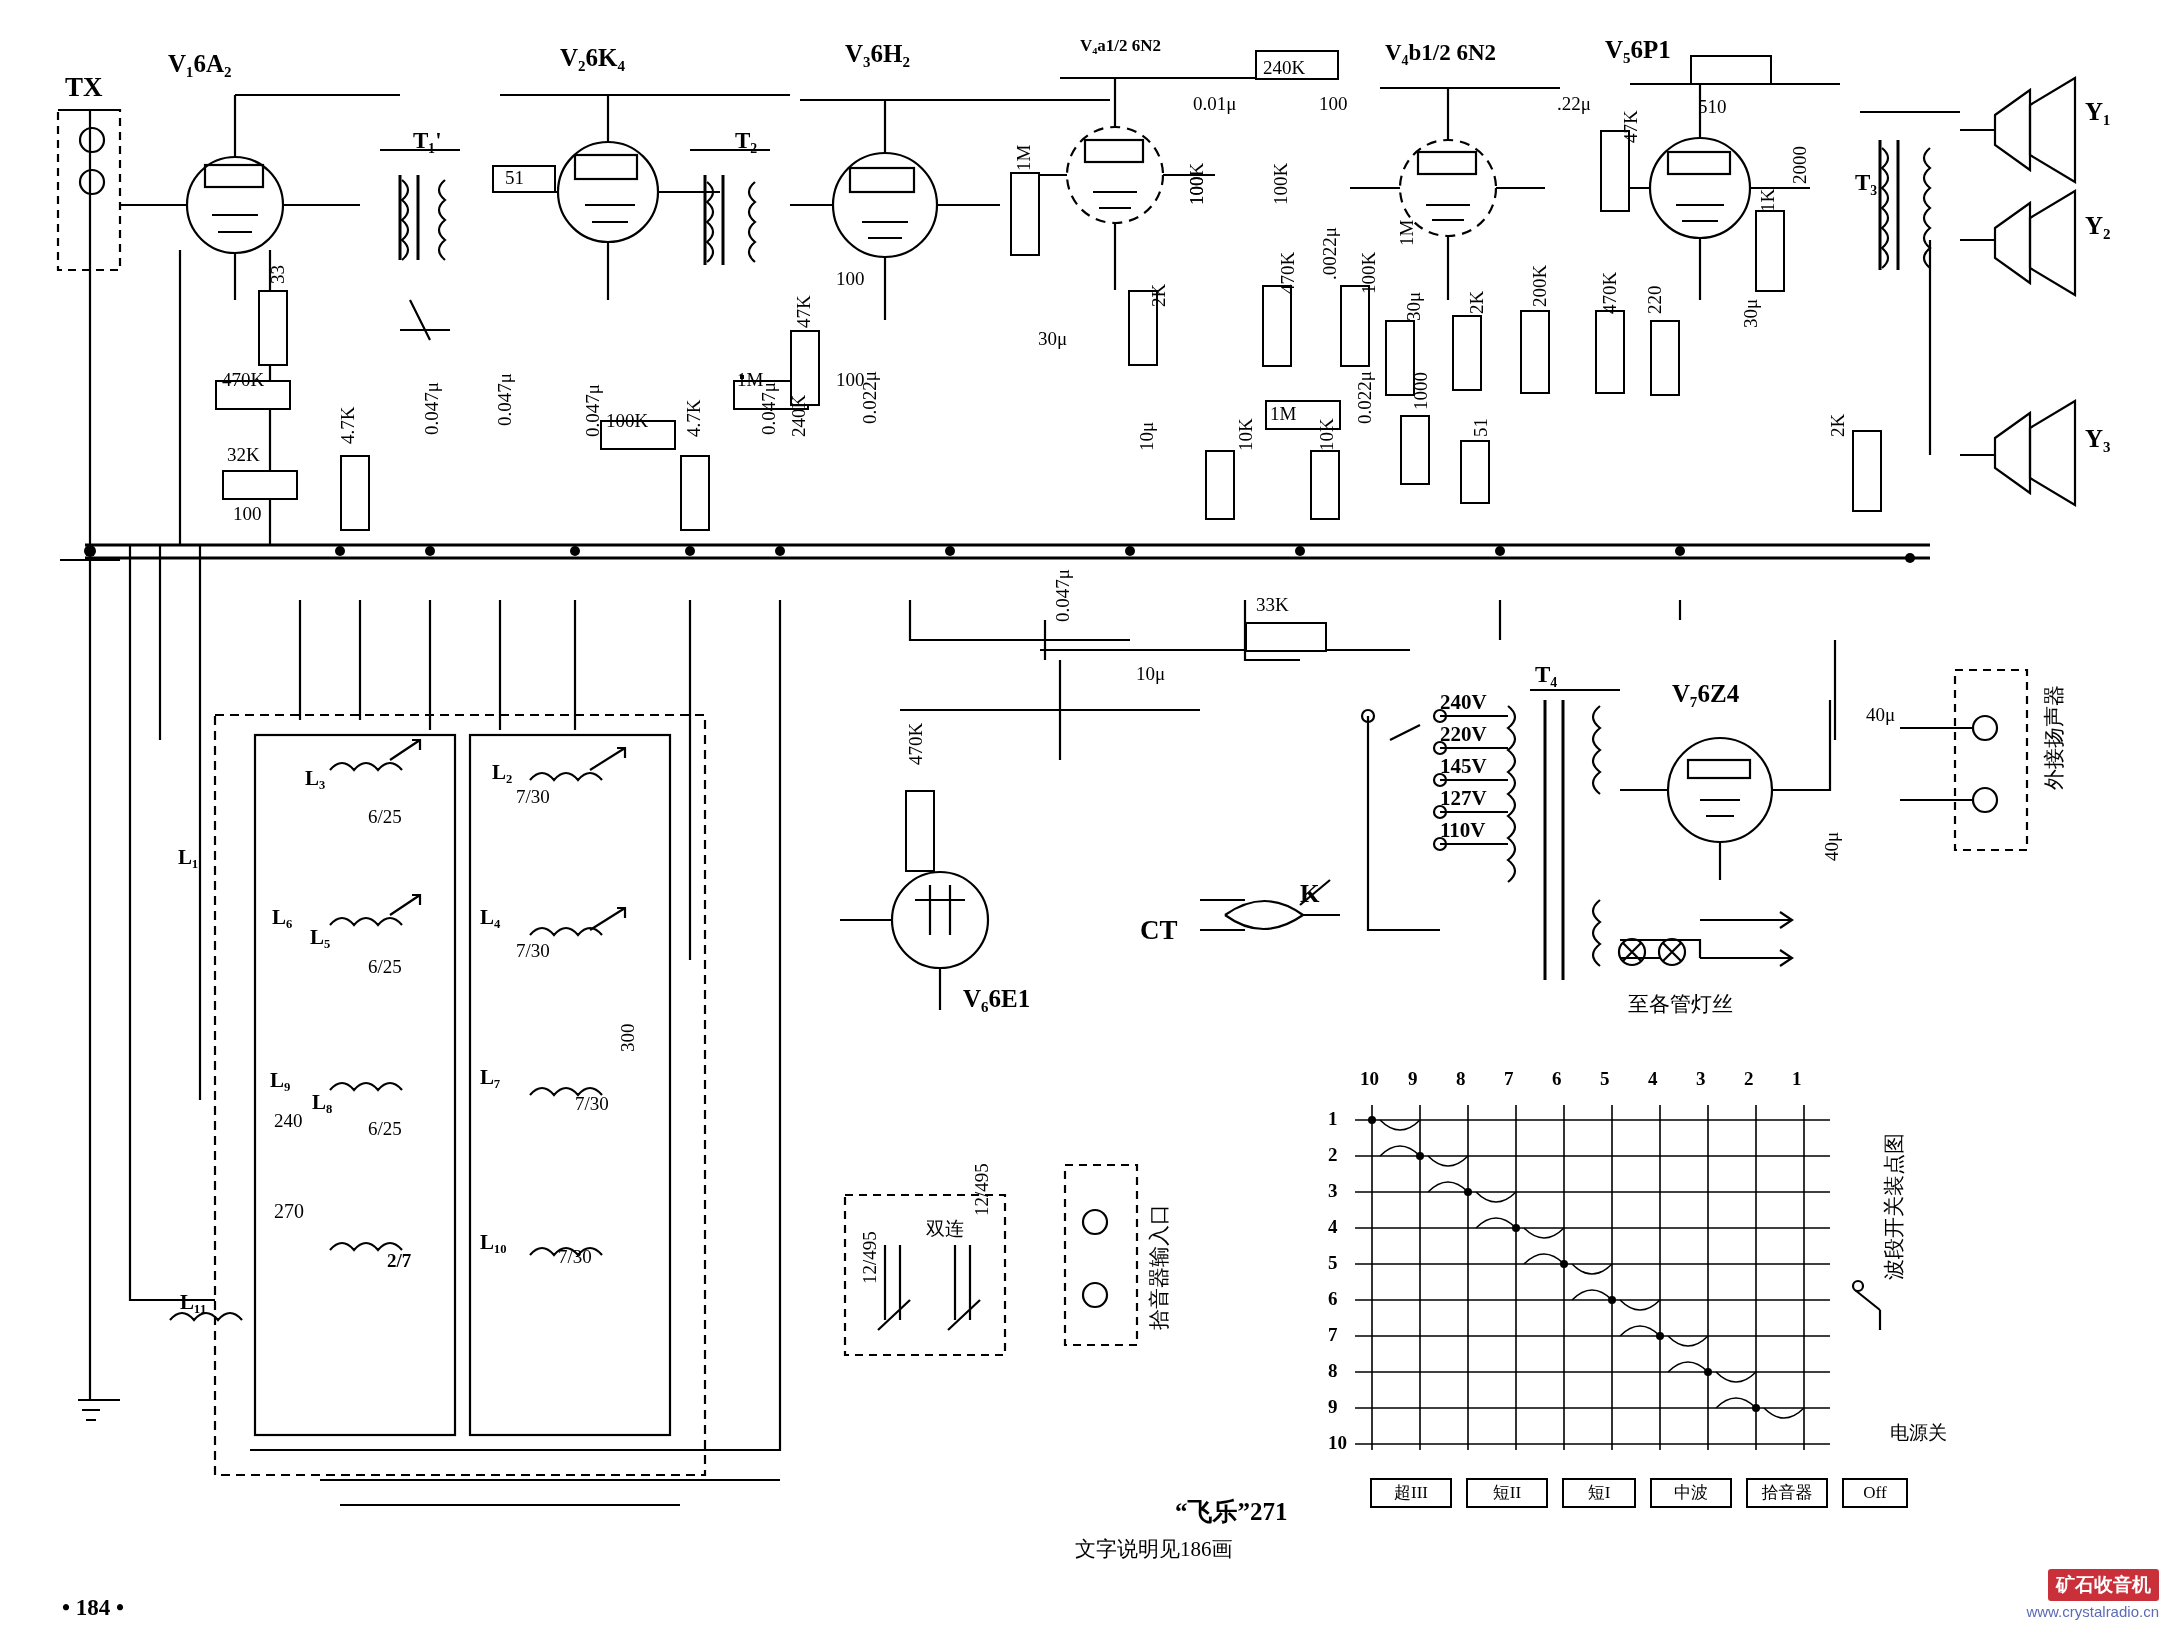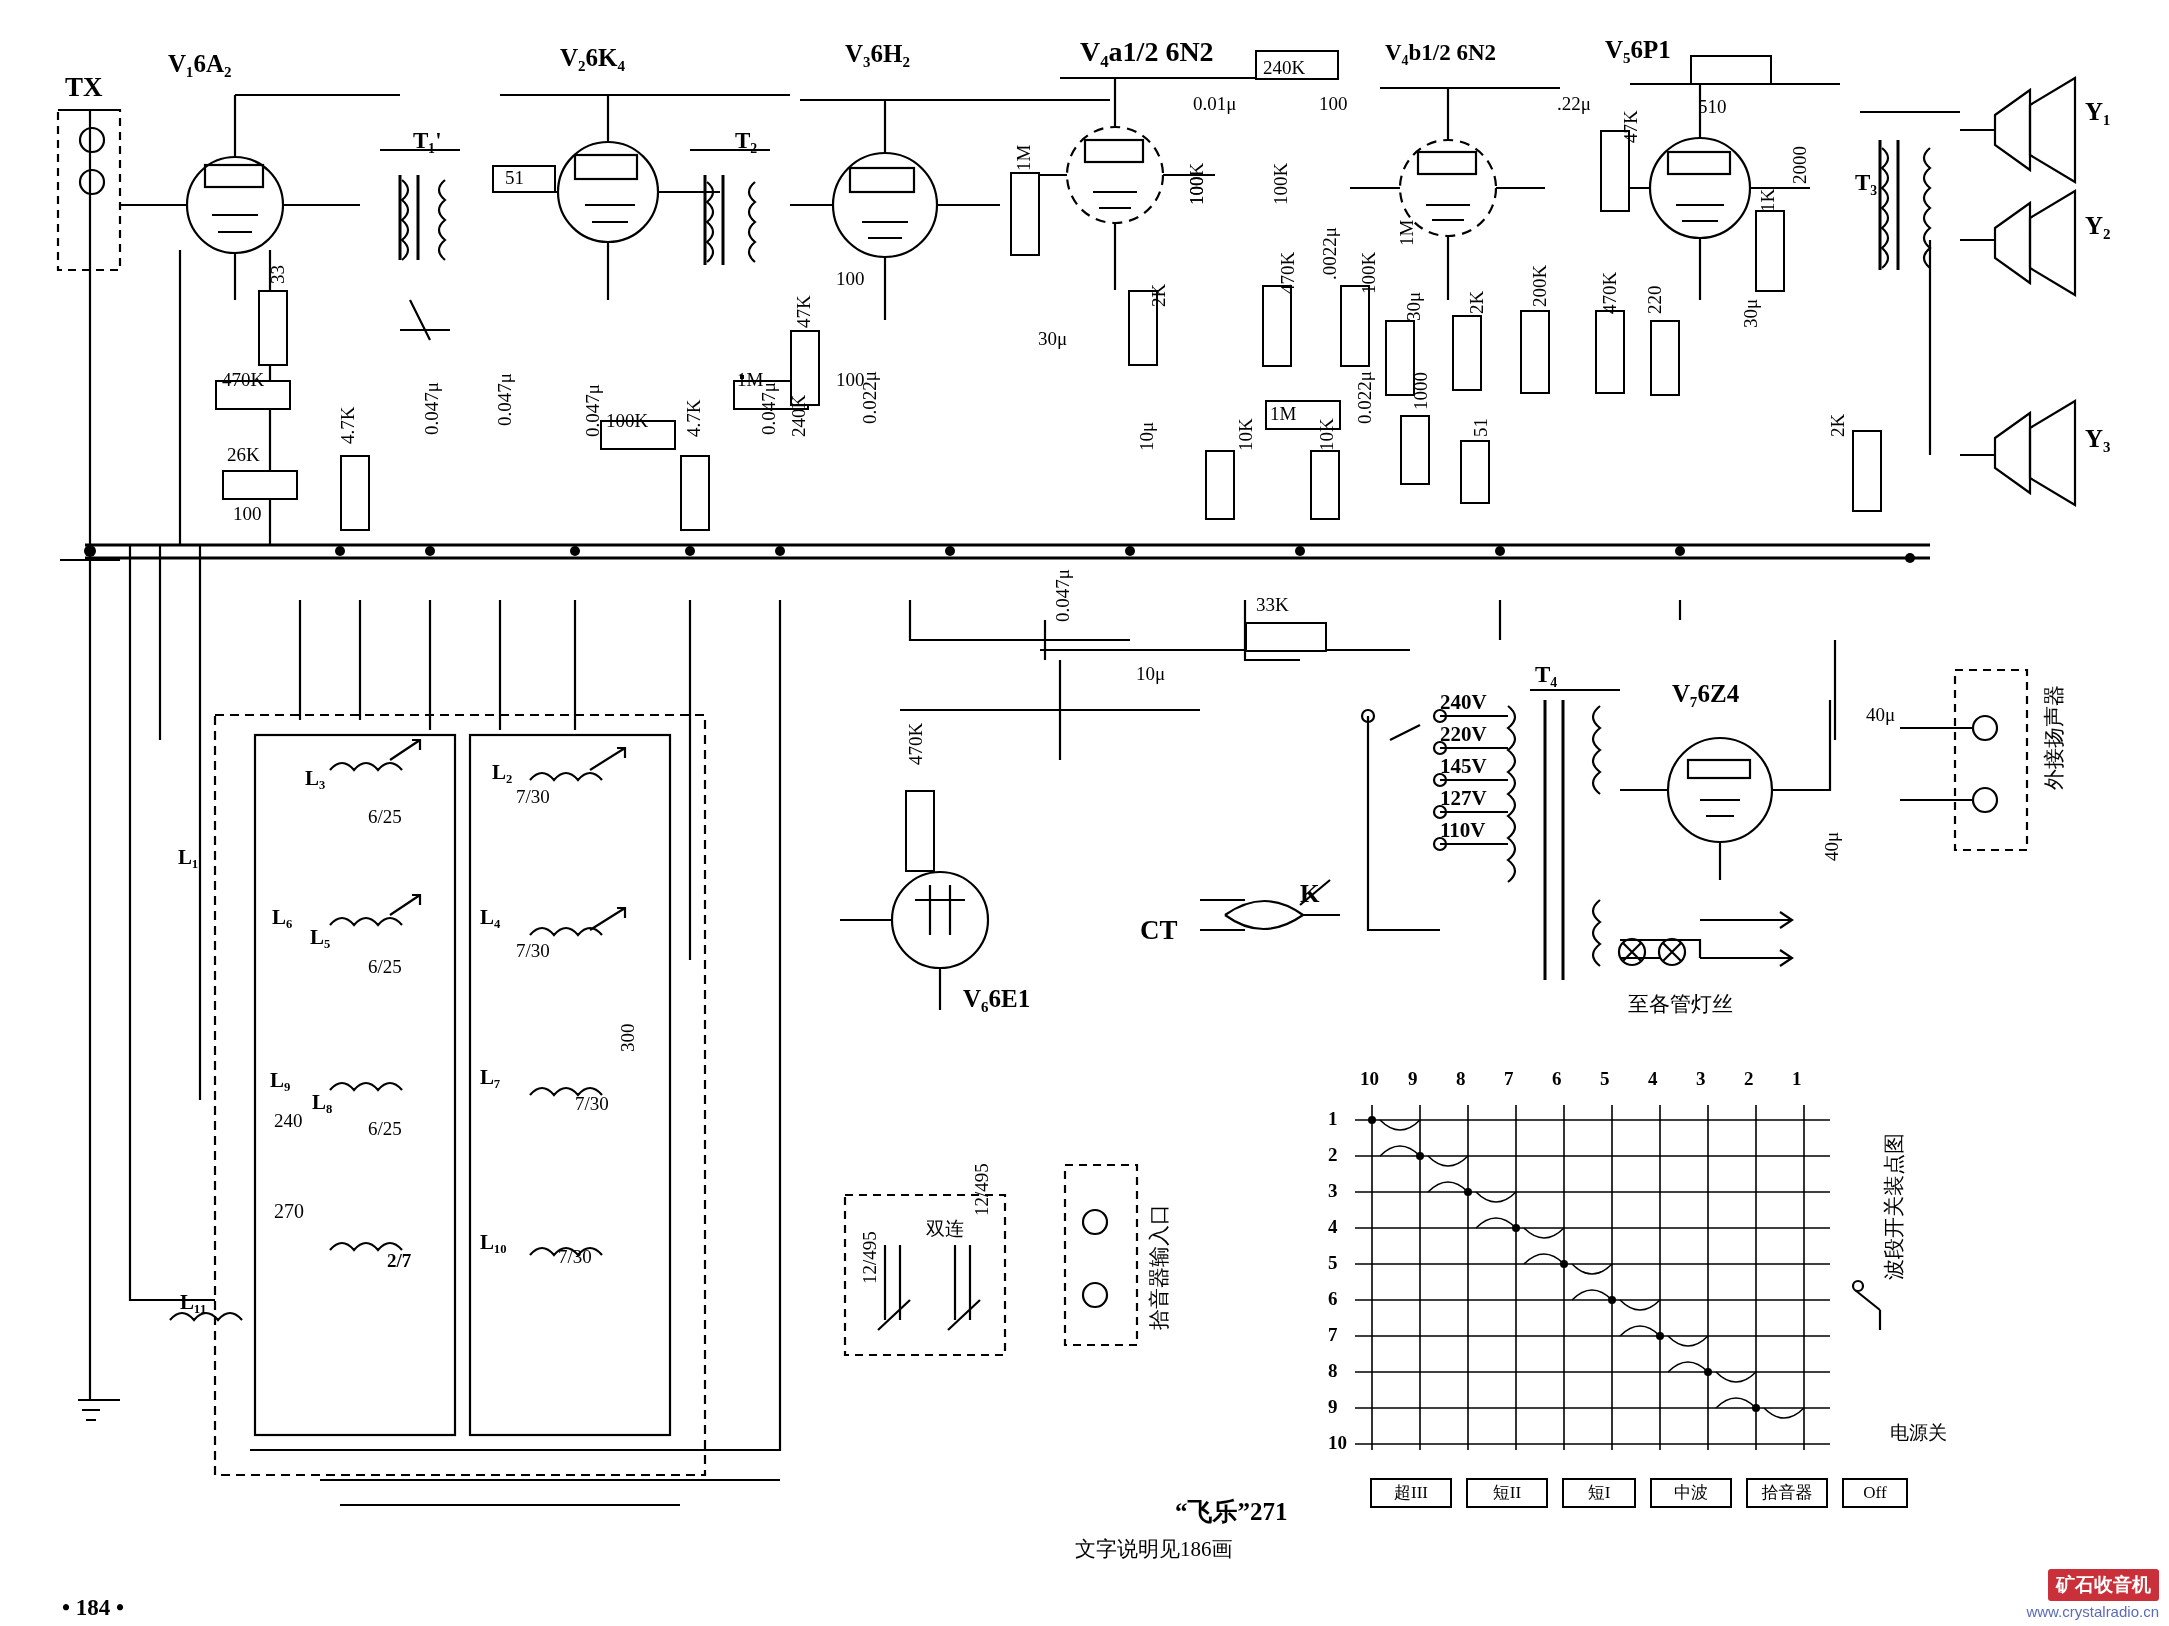--- a/index.html
+++ b/index.html
@@ -294,21 +294,21 @@
   <div class="res" style="left:1755px;top:210px;width:26px;height:78px;"></div>
   <div class="res" style="left:1852px;top:430px;width:26px;height:78px;"></div>
   <div class="res" style="left:1245px;top:622px;width:78px;height:26px;"></div>
   <div class="res" style="left:905px;top:790px;width:26px;height:78px;"></div>
   <div class="res" style="left:492px;top:165px;width:60px;height:24px;"></div>
   <div class="res" style="left:740px;top:375px;width:0;height:0;"></div>
 
   <div class="lbl bold" style="left:168px;top:50px;font-size:25px;">V₁6A₂</div>
   <div class="lbl bold" style="left:560px;top:44px;font-size:25px;">V₂6K₄</div>
   <div class="lbl bold" style="left:845px;top:40px;font-size:25px;">V₃6H₂</div>
-  <div class="lbl bold" style="left:1080px;top:36px;font-size:28px;">V₄a1/2 6N2</div>
+  <div class="lbl bold" style="left:1080px;top:36px;font-size:17px;">V₄a1/2 6N2</div>
   <div class="lbl bold" style="left:1385px;top:40px;font-size:23px;">V₄b1/2 6N2</div>
   <div class="lbl bold" style="left:1605px;top:36px;font-size:25px;">V₅6P1</div>
   <div class="lbl bold" style="left:925px;top:985px;font-size:25px;margin-left:38px;">V₆6E1</div>
   <div class="lbl bold" style="left:1672px;top:680px;font-size:25px;">V₇6Z4</div>
 
   <div class="lbl bold" style="left:413px;top:128px;font-size:23px;">T₁'</div>
   <div class="lbl bold" style="left:735px;top:128px;font-size:23px;">T₂</div>
   <div class="lbl bold" style="left:1855px;top:170px;font-size:23px;">T₃</div>
   <div class="lbl bold" style="left:1535px;top:662px;font-size:23px;">T₄</div>
 
@@ -339,21 +339,21 @@
   <div class="lbl bold" style="left:272px;top:905px;font-size:21px;">L₆</div>
   <div class="lbl bold" style="left:480px;top:1065px;font-size:21px;">L₇</div>
   <div class="lbl bold" style="left:312px;top:1090px;font-size:21px;">L₈</div>
   <div class="lbl bold" style="left:270px;top:1068px;font-size:21px;">L₉</div>
   <div class="lbl bold" style="left:480px;top:1230px;font-size:21px;">L₁₀</div>
   <div class="lbl bold" style="left:180px;top:1290px;font-size:21px;">L₁₁</div>
 
   <div id="comp-layer">
       <div class="lbl rot" style="left: 267px; top: 284px; font-size: 19px;">33</div>
       <div class="lbl" style="left: 222px; top: 369px; font-size: 19px;">470K</div>
-      <div class="lbl" style="left: 227px; top: 444px; font-size: 19px;">26K</div>
+      <div class="lbl" style="left: 227px; top: 444px; font-size: 19px;">32K</div>
       <div class="lbl" style="left: 233px; top: 503px; font-size: 19px;">100</div>
       <div class="lbl rot" style="left: 337px; top: 444px; font-size: 19px;">4.7K</div>
       <div class="lbl rot" style="left: 421px; top: 435px; font-size: 19px;">0.047μ</div>
       <div class="lbl rot" style="left: 494px; top: 426px; font-size: 19px;">0.047μ</div>
       <div class="lbl" style="left: 505px; top: 167px; font-size: 19px;">51</div>
       <div class="lbl rot" style="left: 582px; top: 437px; font-size: 19px;">0.047μ</div>
       <div class="lbl" style="left: 606px; top: 410px; font-size: 19px;">100K</div>
       <div class="lbl rot" style="left: 683px; top: 437px; font-size: 19px;">4.7K</div>
       <div class="lbl rot" style="left: 758px; top: 435px; font-size: 19px;">0.047μ</div>
       <div class="lbl rot" style="left: 788px; top: 437px; font-size: 19px;">240K</div>

